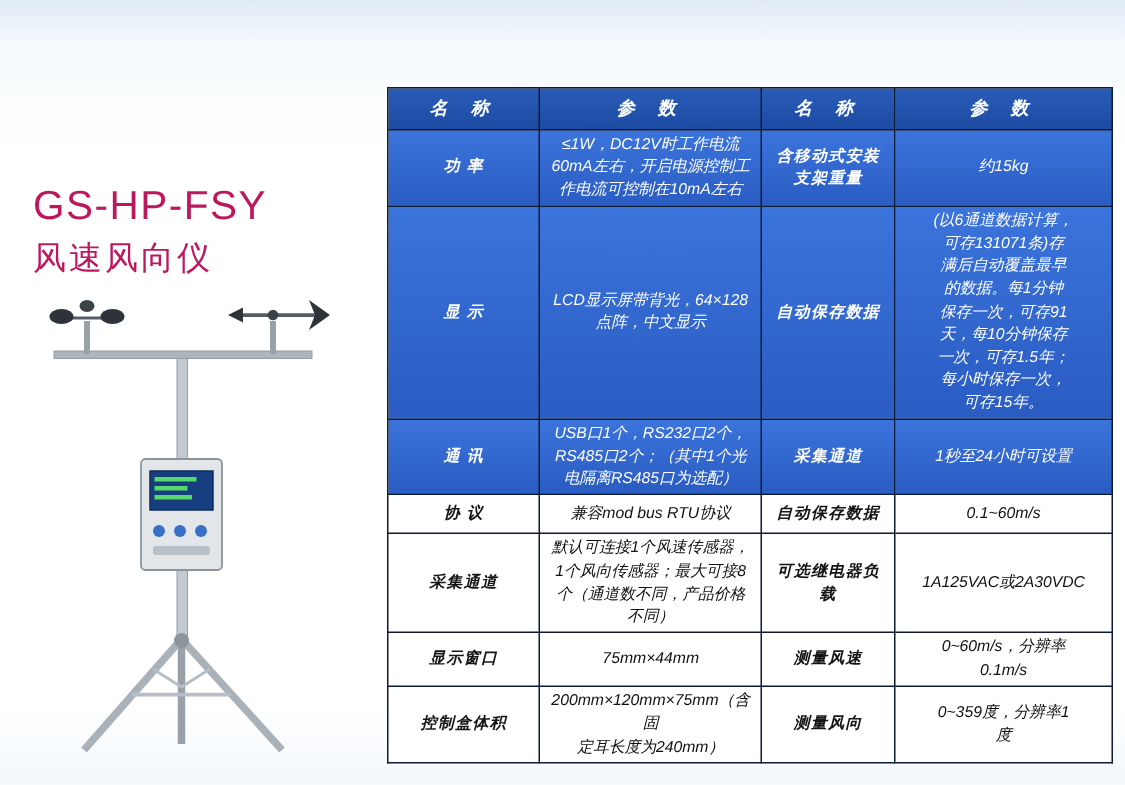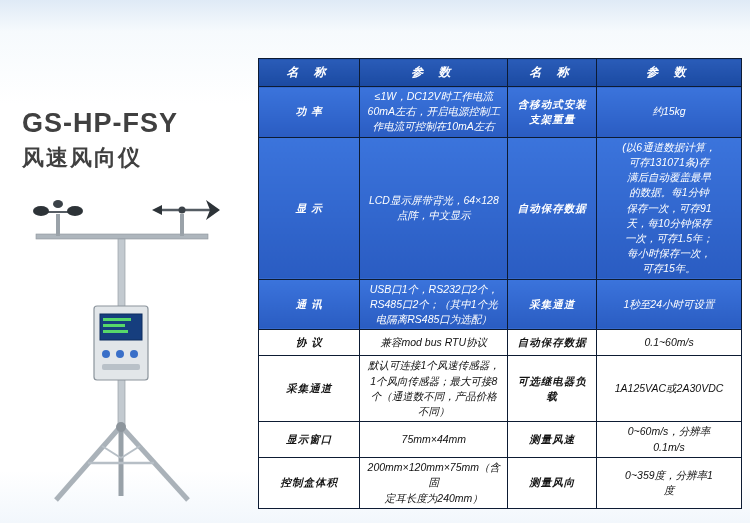--- a/index.html
+++ b/index.html
@@ -3,21 +3,21 @@
 <meta charset="utf-8">
 <style>
   html,body{margin:0;padding:0;}
   body{
     width:750px;height:523px;
     font-family:"Liberation Sans","DejaVu Sans",sans-serif;
     background:linear-gradient(180deg,#dfeaf6 0%,#f6fafd 6%,#ffffff 20%,#ffffff 90%,#f2f7fc 100%);
     position:relative;overflow:hidden;
   }
   .left-panel{position:absolute;left:0;top:0;width:255px;height:523px;}
-  .title-block{position:absolute;left:22px;top:108px;color:#404040;font-weight:bold;}
+  .title-block{position:absolute;left:22px;top:122px;color:#be185d;}
   .product-code{font-size:27px;letter-spacing:1px;}
   .product-name{font-size:22px;margin-top:4px;letter-spacing:2px;}
   .station-svg{position:absolute;left:18px;top:178px;}
 
   .spec-table{
     position:absolute;left:258px;top:58px;width:484px;
     border-collapse:collapse;table-layout:fixed;
     font-size:10.5px;line-height:1.45;
   }
   .spec-table th,.spec-table td{

